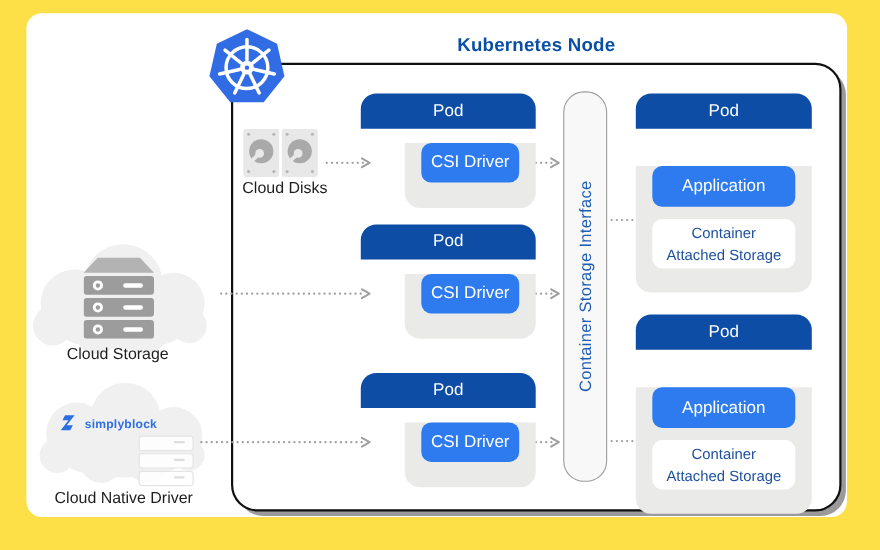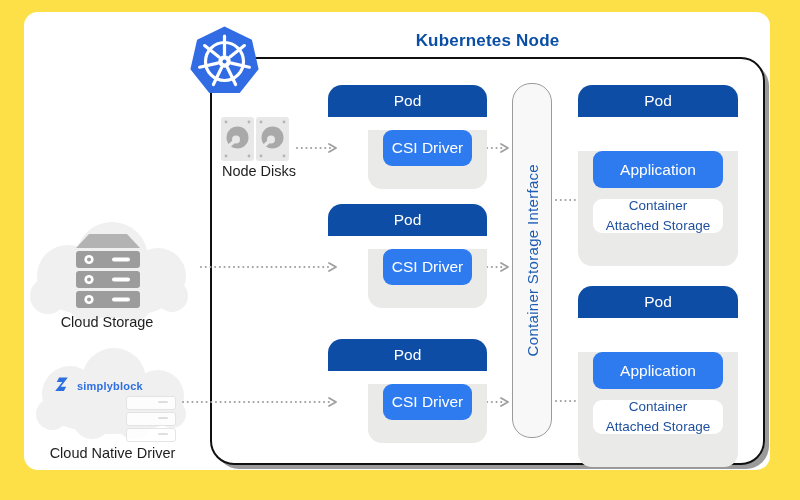--- a/index.html
+++ b/index.html
@@ -18,21 +18,21 @@
   .pod .pod-header{height:32px;background:#0d4da6;border-radius:14px 14px 0 0;
         display:flex;align-items:center;justify-content:center;color:#fff;font-size:15.5px;}
   .pod .pod-body{background:#eaeae8;border-radius:0 0 14px 14px;}
   .pod-mid{left:328px;width:159px;height:91px;}
   .pod-mid .pod-body{height:59px;margin-left:40px;}
   .btn{margin:13px 15px 0 15px;height:36px;border-radius:9px;background:#2e7bf0;
        display:flex;align-items:center;justify-content:center;color:#fff;font-size:15.5px;}
   .pod-right{left:578px;width:160px;height:147px;}
   .pod-right .pod-body{height:115px;}
   .pod-right .btn{height:37px;margin-top:34px;}
-  .cas-box{margin:11px 15px 0 15px;height:34px;background:#fff;border-radius:9px;
+  .cas-box{margin:11px 15px 0 15px;height:45px;background:#fff;border-radius:9px;
            display:flex;align-items:center;justify-content:center;text-align:center;}
   .cas-box span{display:block;max-width:112px;font-size:13.5px;line-height:1.45;color:#1d4f9e;}
 
   
   .csi-bar{position:absolute;left:512px;top:83px;width:40px;height:355px;background:#f8f8f8;
            border:1.5px solid #9b9b9b;border-radius:19px;box-sizing:border-box;
            display:flex;align-items:center;justify-content:center;}
   .csi-bar span{writing-mode:vertical-rl;transform:rotate(180deg);white-space:nowrap;
                 color:#1d5cb4;font-size:15px;letter-spacing:.3px;}
 
@@ -86,21 +86,21 @@
   <svg class="icon-abs" style="left:256px;top:117px" width="33" height="44" viewBox="0 0 33 44">
     <rect x="0" y="0" width="33" height="44" rx="3" fill="#e8e8e8"></rect>
     <circle cx="5" cy="5" r="1.4" fill="#b5b5b5"></circle>
       <circle cx="28" cy="5" r="1.4" fill="#b5b5b5"></circle>
     <circle cx="5" cy="39" r="1.4" fill="#b5b5b5"></circle>
       <circle cx="28" cy="39" r="1.4" fill="#b5b5b5"></circle>
     <circle cx="16.5" cy="20.5" r="11" fill="#a9a9a9"></circle>
     <circle cx="15" cy="22.5" r="4" fill="#e8e8e8"></circle>
     <line x1="14" y1="23.5" x2="7.5" y2="29.5" stroke="#e8e8e8" stroke-width="3.5"></line>
   </svg>
-  <div class="io-label" style="left:200px;top:163px;width:118px">Node Disks</div>
+  <div class="io-label" style="left:200px;top:163px;width:118px">Cloud Disks</div>
 
   <svg class="icon-abs" style="left:20px;top:220px" width="180" height="102" viewBox="0 0 180 102">
     <g fill="#f0f0f0">
       <circle cx="48" cy="56" r="31"></circle>
         <circle cx="92" cy="38" r="36"></circle>
         <circle cx="138" cy="56" r="28"></circle>
       <circle cx="28" cy="76" r="18"></circle>
         <circle cx="68" cy="82" r="20"></circle>
       <circle cx="112" cy="82" r="20"></circle>
         <circle cx="152" cy="76" r="16"></circle>

